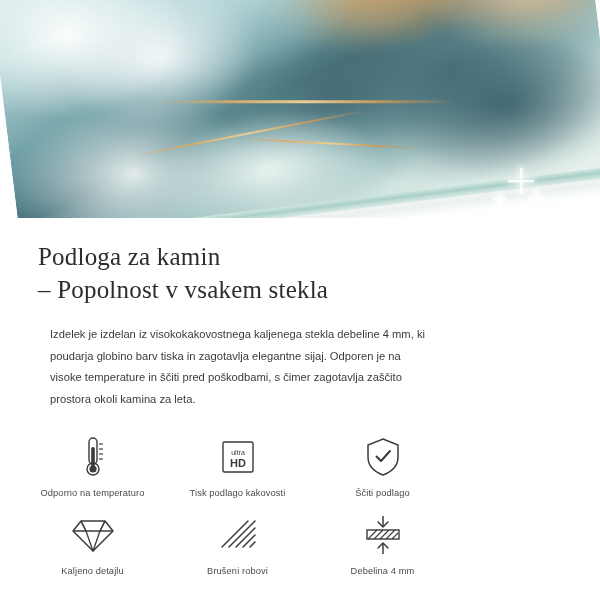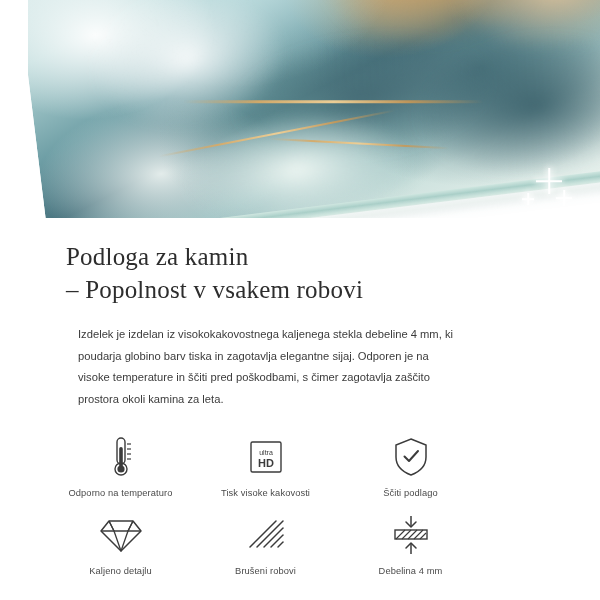--- a/index.html
+++ b/index.html
@@ -12,21 +12,20 @@
     background: #ffffff;
     font-family: "Liberation Sans", sans-serif;
     overflow: hidden;
   }
 
   .page {
     position: relative;
     width: 475px;
     height: 600px;
     background: #ffffff;
-    padding-left: 28px;
   }
 
   
   .hero {
     position: relative;
     width: 600px;
     height: 218px;
     overflow: hidden;
     background: #ffffff;
   }
@@ -191,21 +190,21 @@
       <div class="plate-edge-shadow"></div>
     </div>
     <span class="sparkle sp1"></span>
     <span class="sparkle sp2"></span>
     <span class="sparkle sp3"></span>
   </div>
 
   <div class="content">
     <h1 class="headline">
       <span>Podloga za kamin</span>
-      <span class="l2">– Popolnost v vsakem robovi</span>
+      <span class="l2">– Popolnost v vsakem stekla</span>
     </h1>
     <p class="body-copy">Izdelek je izdelan iz visokokakovostnega kaljenega stekla debeline 4 mm, ki poudarja globino barv tiska in zagotavlja elegantne sijaj. Odporen je na visoke temperature in ščiti pred poškodbami, s čimer zagotavlja zaščito prostora okoli kamina za leta.</p>
   </div>
 
   <div class="features">
 
     <div class="feature">
       <div class="feature-icon">
         <svg width="30" height="44" viewBox="0 0 30 44">
           <rect x="11" y="3" width="8" height="26" rx="4" fill="none" stroke="#3b3b3b" stroke-width="1.4"></rect>
@@ -222,21 +221,21 @@
     </div>
 
     <div class="feature">
       <div class="feature-icon">
         <svg width="40" height="40" viewBox="0 0 40 40">
           <rect x="5" y="5" width="30" height="30" rx="1.5" fill="none" stroke="#3b3b3b" stroke-width="1.4"></rect>
           <text x="20" y="18" text-anchor="middle" font-family="Liberation Sans, sans-serif" font-size="7" fill="#3b3b3b">ultra</text>
           <text x="20" y="30" text-anchor="middle" font-family="Liberation Sans, sans-serif" font-size="11" font-weight="bold" fill="#3b3b3b">HD</text>
         </svg>
       </div>
-      <div class="feature-label">Tisk visoke kakovosti</div>
+      <div class="feature-label">Tisk podlago kakovosti</div>
     </div>
 
     <div class="feature">
       <div class="feature-icon">
         <svg width="40" height="44" viewBox="0 0 40 44">
           <path d="M20 4 L35 10 V22 C35 31 28 37 20 40 C12 37 5 31 5 22 V10 Z" fill="none" stroke="#3b3b3b" stroke-width="1.5"></path>
           <path d="M13.5 21.5 L18 26 L27 16" fill="none" stroke="#3b3b3b" stroke-width="2" stroke-linecap="round" stroke-linejoin="round"></path>
         </svg>
       </div>
       <div class="feature-label">Ščiti podlago</div>

